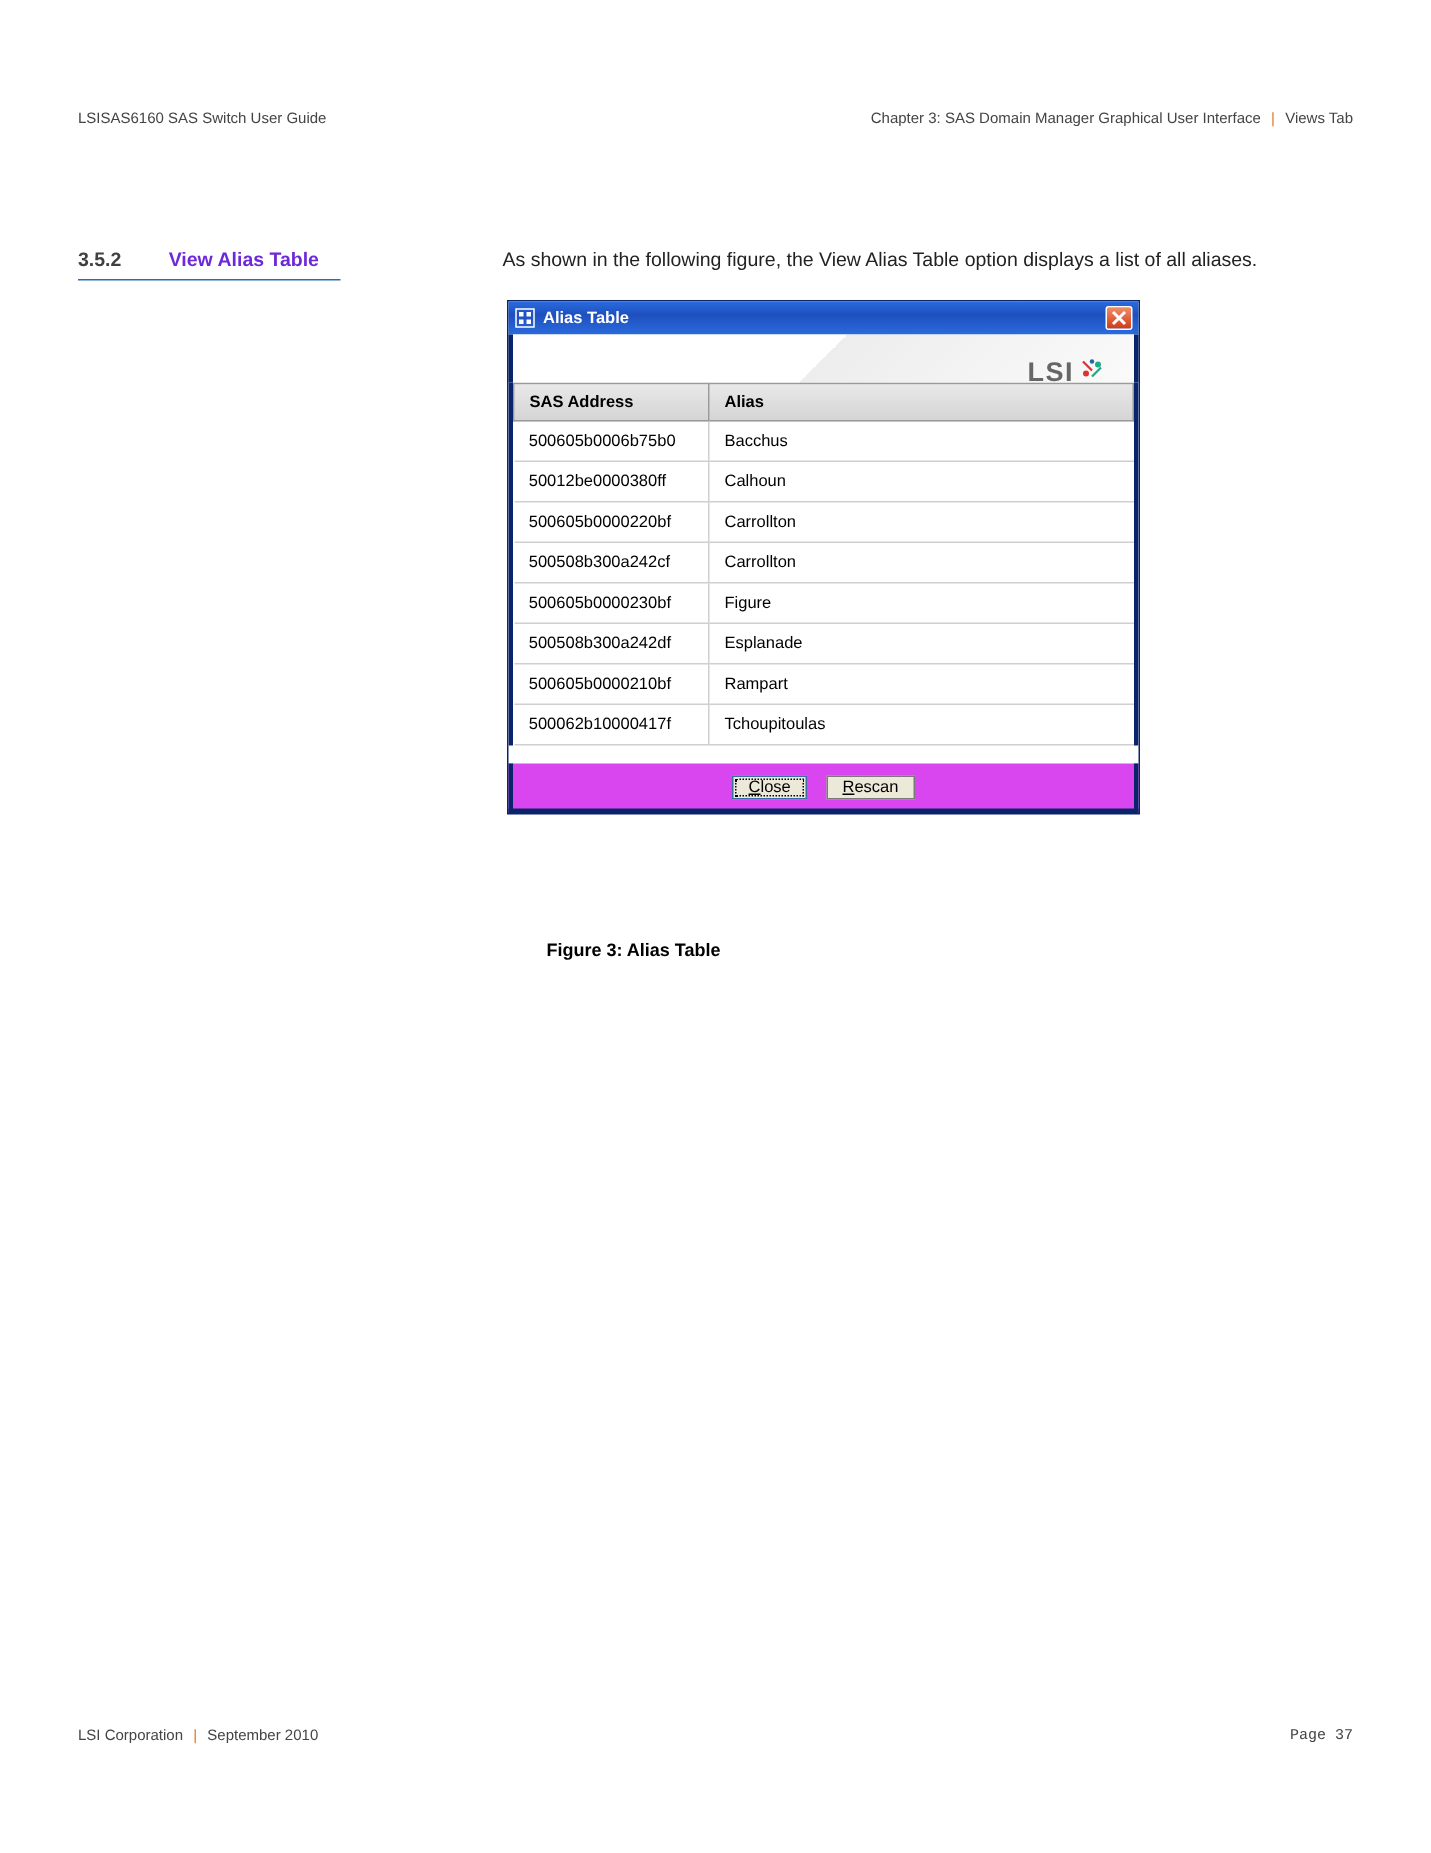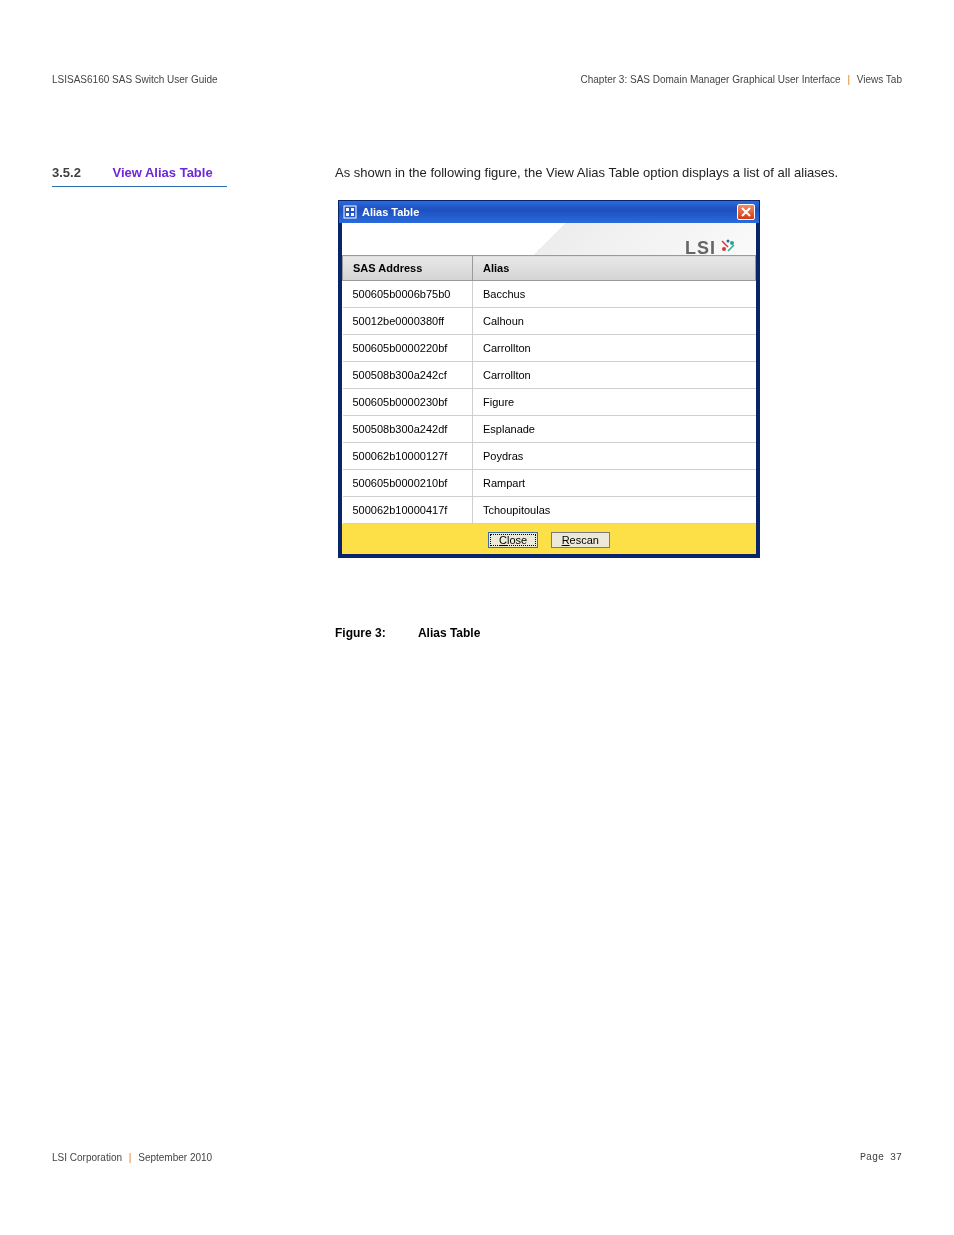--- a/index.html
+++ b/index.html
@@ -151,23 +151,24 @@
   table.alias td:first-child {
     border-right: 1px solid #cfcfcf;
     width: 130px;
     word-break: break-all;
   }
 
   .buttonbar {
     border-left: 3px solid #0a246a;
     border-right: 3px solid #0a246a;
     border-bottom: 3px solid #0a246a;
-    background: #fde047;
+    background: #d946ef;
     padding: 6px;
     text-align: center;
+    margin-top: 12px;
   }
   .buttonbar button {
     font-family: Tahoma, Arial, sans-serif;
     font-size: 11px;
     background: #ece9d8;
     border: 1px solid #7a7a7a;
     padding: 1px 10px;
     margin: 0 4px;
     cursor: pointer;
   }
@@ -178,20 +179,21 @@
   }
   .mn { text-decoration: underline; }
 
   .figure-caption {
     position: absolute;
     top: 626px;
     left: 335px;
     font-size: 12px;
     font-weight: bold;
     color: #000;
+    text-align: right;
   }
   .figure-caption .fignum { display: inline-block; width: 80px; }
 
   .page-footer {
     position: absolute;
     bottom: 72px;
     left: 52px;
     right: 52px;
     font-size: 10px;
     color: #444;
@@ -280,24 +282,20 @@
           </tr>
         <tr>
             <td>500605b0000230bf</td>
             <td>Figure</td>
           </tr>
         <tr>
             <td>500508b300a242df</td>
             <td>Esplanade</td>
           </tr>
         <tr>
-            <td>500062b10000127f</td>
-            <td>Poydras</td>
-          </tr>
-        <tr>
             <td>500605b0000210bf</td>
             <td>Rampart</td>
           </tr>
         <tr>
             <td>500062b10000417f</td>
             <td>Tchoupitoulas</td>
           </tr>
       </tbody>
     </table>
   </div>

